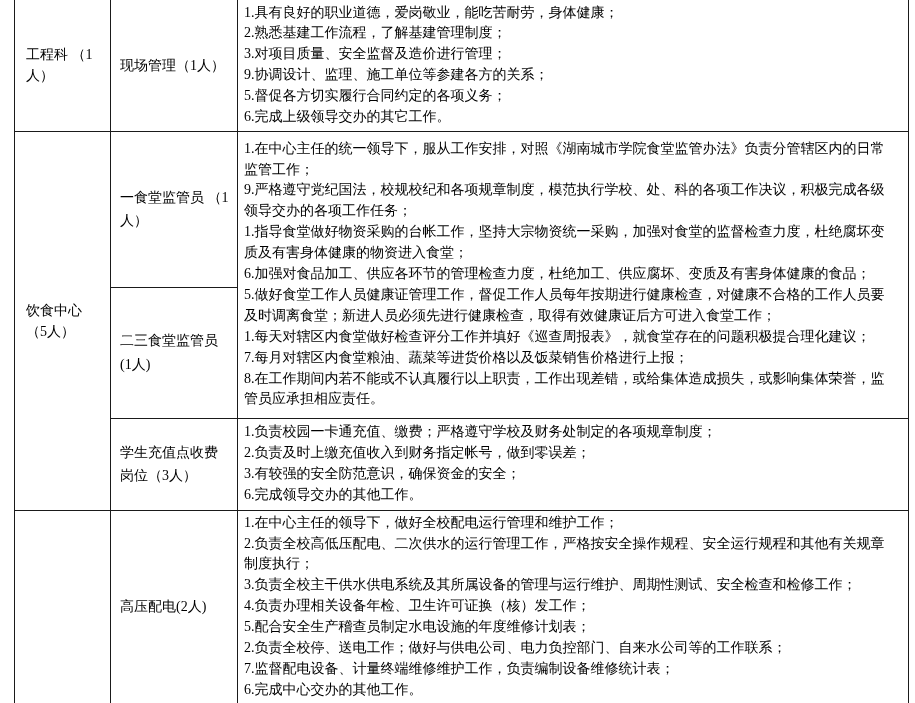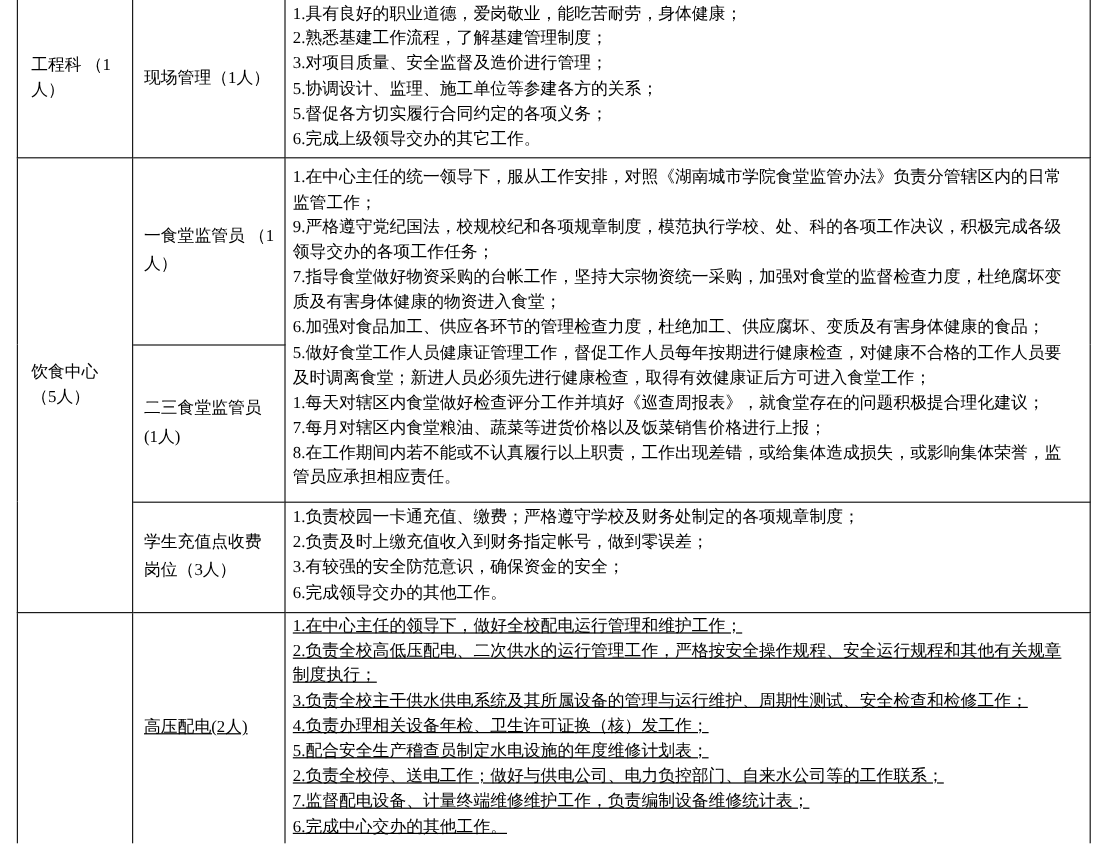--- a/index.html
+++ b/index.html
@@ -28,21 +28,21 @@
   }
   table.duty-table td {
     border: 1px solid #1a1a1a;
     font-size: 14px;
     vertical-align: middle;
     word-break: break-all;
     overflow: hidden;
   }
   
   table.duty-table tr.r1 td { border-top: none; }
-  table.duty-table tr.r5 td { border-bottom: none; text-decoration: underline; }
+  table.duty-table tr.r5 td { border-bottom: none; }
 
   td.dept-cell {
     padding: 2px 8px 2px 11px;
     line-height: 1.5;
     margin-left: 40px;
   }
   td.pos-cell {
     padding: 2px 8px 2px 9px;
     line-height: 1.65;
   }
@@ -71,32 +71,32 @@
       <col style="width:671px">
     </colgroup>
     <tbody>
       <tr class="r1">
         <td class="dept-cell">工程科 （1人）</td>
         <td class="pos-cell">现场管理（1人）</td>
         <td class="duties-cell">
             <div class="duty-line">1.具有良好的职业道德，爱岗敬业，能吃苦耐劳，身体健康；</div>
             <div class="duty-line">2.熟悉基建工作流程，了解基建管理制度；</div>
             <div class="duty-line">3.对项目质量、安全监督及造价进行管理；</div>
-            <div class="duty-line">5.协调设计、监理、施工单位等参建各方的关系；</div>
+            <div class="duty-line">9.协调设计、监理、施工单位等参建各方的关系；</div>
             <div class="duty-line">5.督促各方切实履行合同约定的各项义务；</div>
             <div class="duty-line">6.完成上级领导交办的其它工作。</div>
           </td>
       </tr>
       <tr class="r2">
         <td class="dept-cell" rowspan="3">饮食中心 （5人）</td>
         <td class="pos-cell">一食堂监管员 （1人）</td>
         <td class="duties-cell" rowspan="2">
             <div class="duty-line">1.在中心主任的统一领导下，服从工作安排，对照《湖南城市学院食堂监管办法》负责分管辖区内的日常监管工作；</div>
             <div class="duty-line">9.严格遵守党纪国法，校规校纪和各项规章制度，模范执行学校、处、科的各项工作决议，积极完成各级领导交办的各项工作任务；</div>
-            <div class="duty-line">7.指导食堂做好物资采购的台帐工作，坚持大宗物资统一采购，加强对食堂的监督检查力度，杜绝腐坏变质及有害身体健康的物资进入食堂；</div>
+            <div class="duty-line">1.指导食堂做好物资采购的台帐工作，坚持大宗物资统一采购，加强对食堂的监督检查力度，杜绝腐坏变质及有害身体健康的物资进入食堂；</div>
             <div class="duty-line">6.加强对食品加工、供应各环节的管理检查力度，杜绝加工、供应腐坏、变质及有害身体健康的食品；</div>
             <div class="duty-line">5.做好食堂工作人员健康证管理工作，督促工作人员每年按期进行健康检查，对健康不合格的工作人员要及时调离食堂；新进人员必须先进行健康检查，取得有效健康证后方可进入食堂工作；</div>
             <div class="duty-line">1.每天对辖区内食堂做好检查评分工作并填好《巡查周报表》，就食堂存在的问题积极提合理化建议；</div>
             <div class="duty-line">7.每月对辖区内食堂粮油、蔬菜等进货价格以及饭菜销售价格进行上报；</div>
             <div class="duty-line">8.在工作期间内若不能或不认真履行以上职责，工作出现差错，或给集体造成损失，或影响集体荣誉，监管员应承担相应责任。</div>
           </td>
       </tr>
       <tr class="r3">
         <td class="pos-cell">二三食堂监管员(1人)</td>
       </tr>

